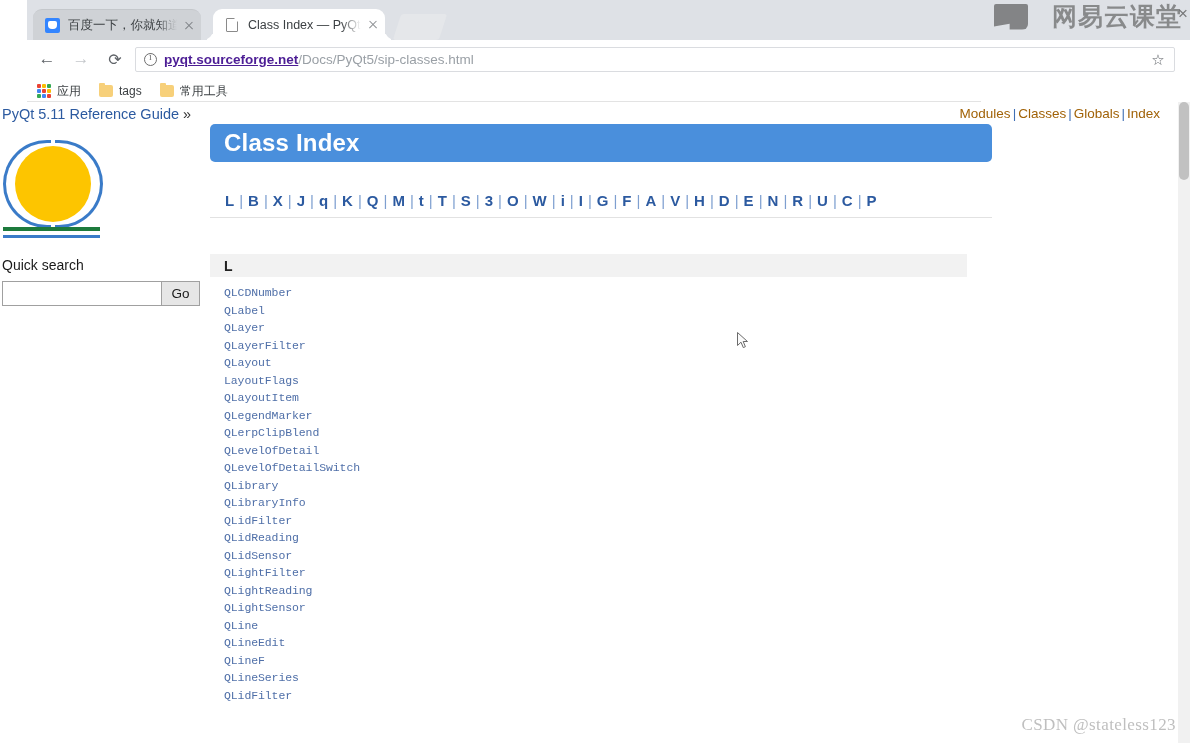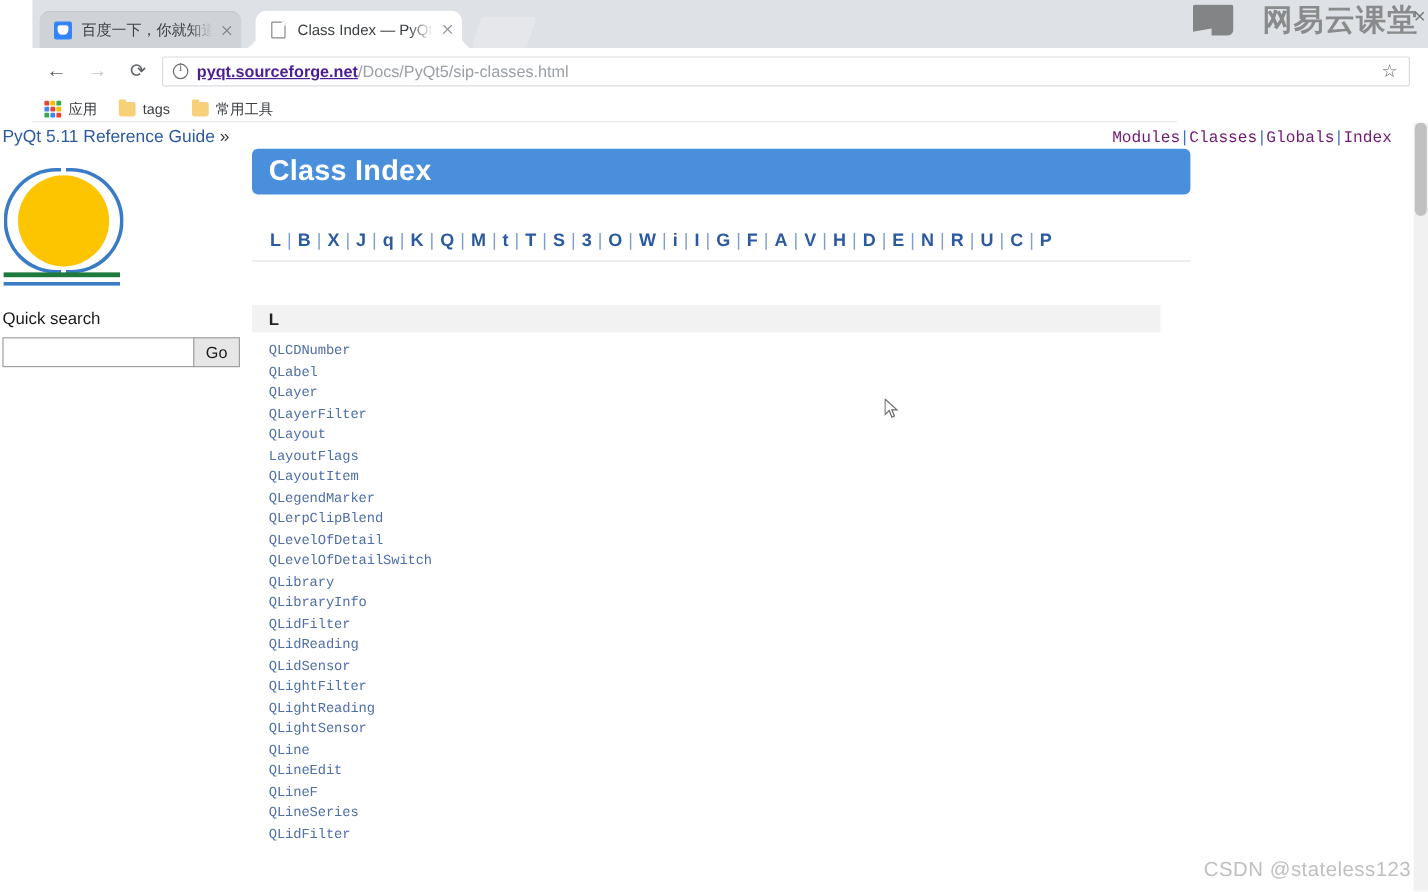--- a/index.html
+++ b/index.html
@@ -173,21 +173,21 @@
   .related-left {
     position: absolute; left: 2px; top: 0;
     font-size: 14.5px; color: #2c5aa0;
   }
   .related-left a { color: #2c5aa0; text-decoration: none; }
   .related-left .sep { color: #333333; }
   .related-right {
     position: absolute; right: 18px; top: 0;
     font-size: 13.5px; color: #2c5aa0;
   }
-  .related-right a { color: #701a75; text-decoration: none; font-family: Liberation Mono, monospace; }
+  .related-right a { color: #a16207; text-decoration: none; }
   .related-right .bar { color: #3f6fb5; margin: 0 2px; }
 
   
   .sidebar {
     position: absolute; left: 0; top: 30px; width: 208px;
   }
   .logo {
     position: relative; width: 100px; height: 105px;
     margin: 6px 0 0 3px;
   }
@@ -300,21 +300,21 @@
     font-size: 25px; color: #555555; font-weight: 700;
     letter-spacing: 1px; font-family: "DejaVu Sans", sans-serif;
   }
   .wm-close {
     position: absolute; right: 2px; top: 4px;
     font-size: 17px; color: #555555; opacity: .75;
   }
   .wm-bottom {
     position: absolute; right: 14px; bottom: 8px;
     font-size: 17px; color: #bfbfbf; letter-spacing: .4px;
-    font-family: Liberation Sans, sans-serif; pointer-events: none;
+    font-family: Liberation Serif, serif; pointer-events: none;
   }
   .cursor {
     position: absolute; left: 737px; top: 332px;
     width: 12px; height: 18px; pointer-events: none;
   }
 </style>
 </head>
 <body>
 
 <div class="browser-chrome">

